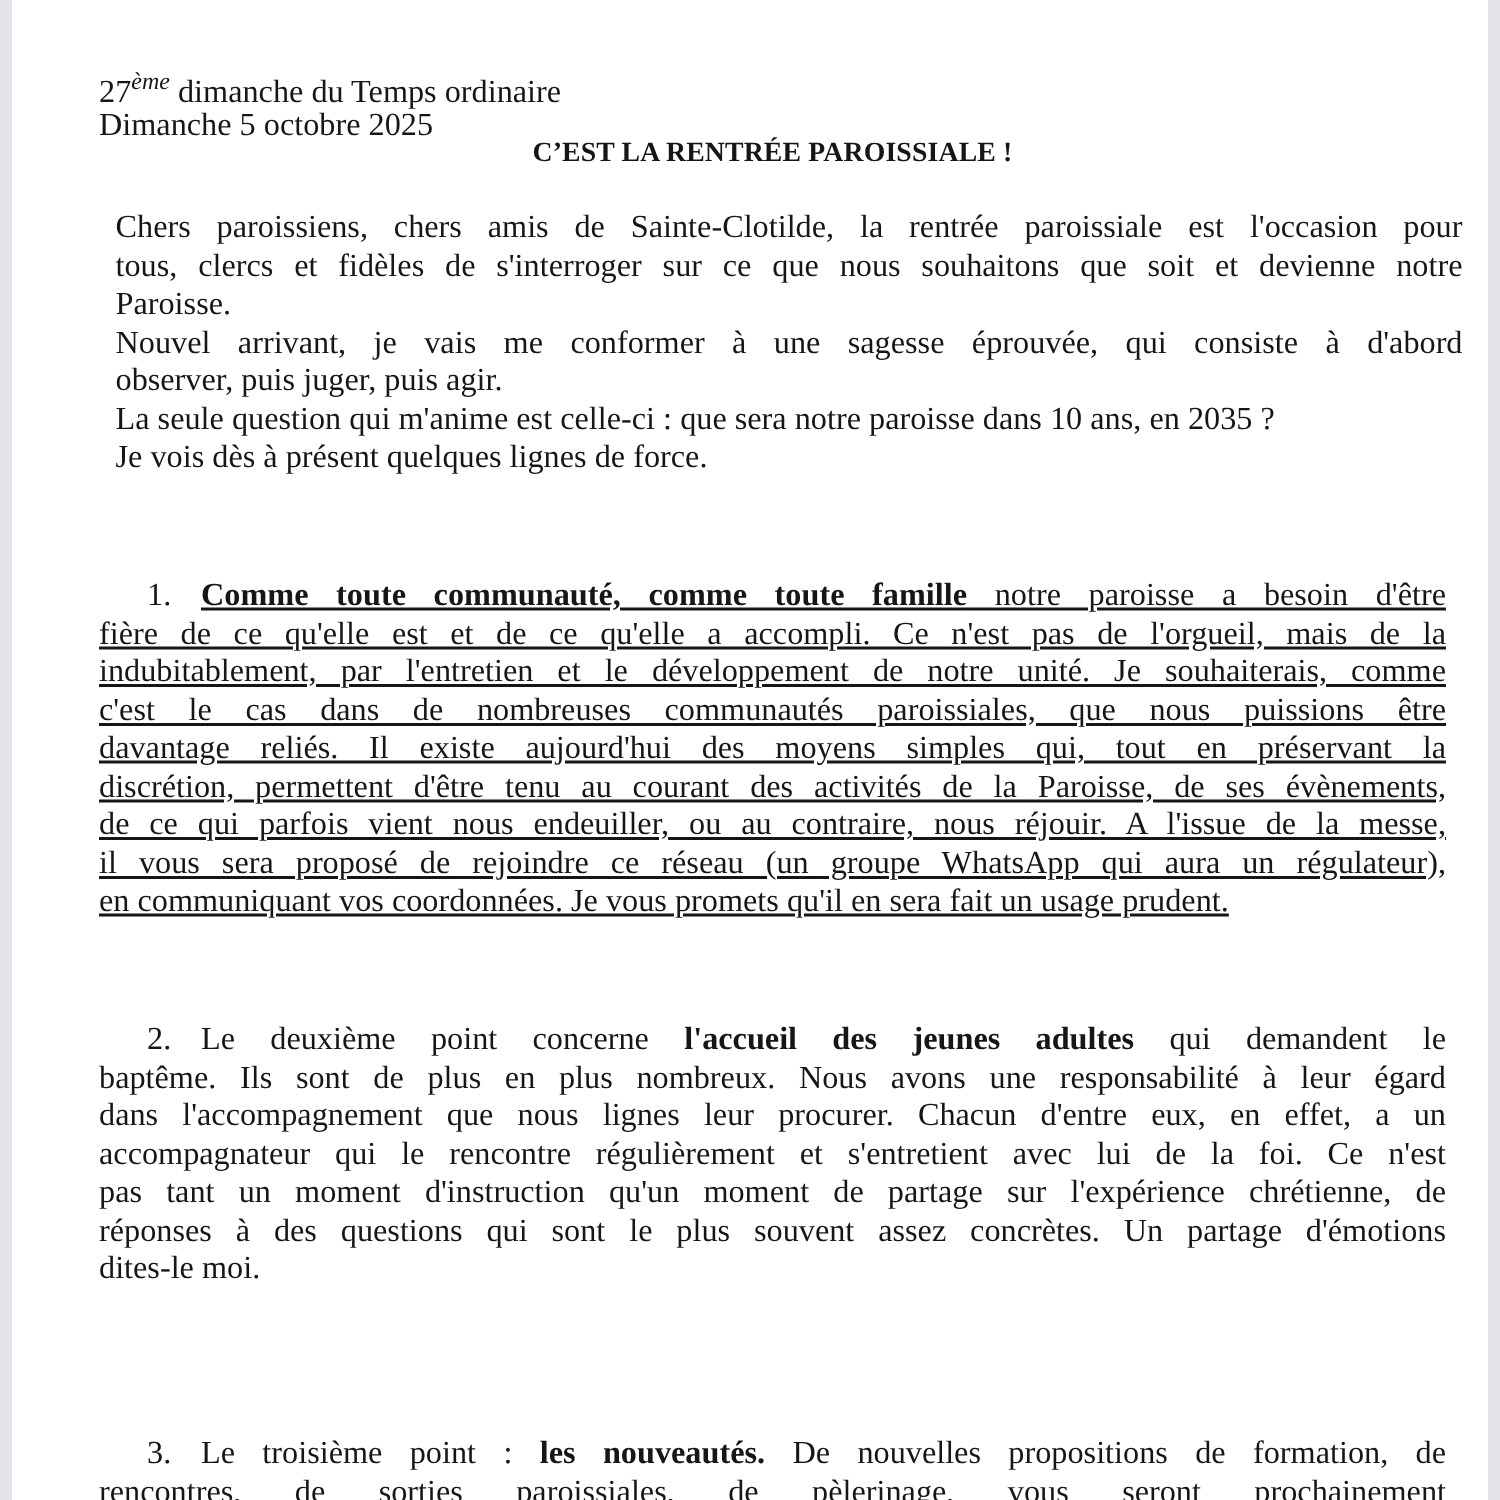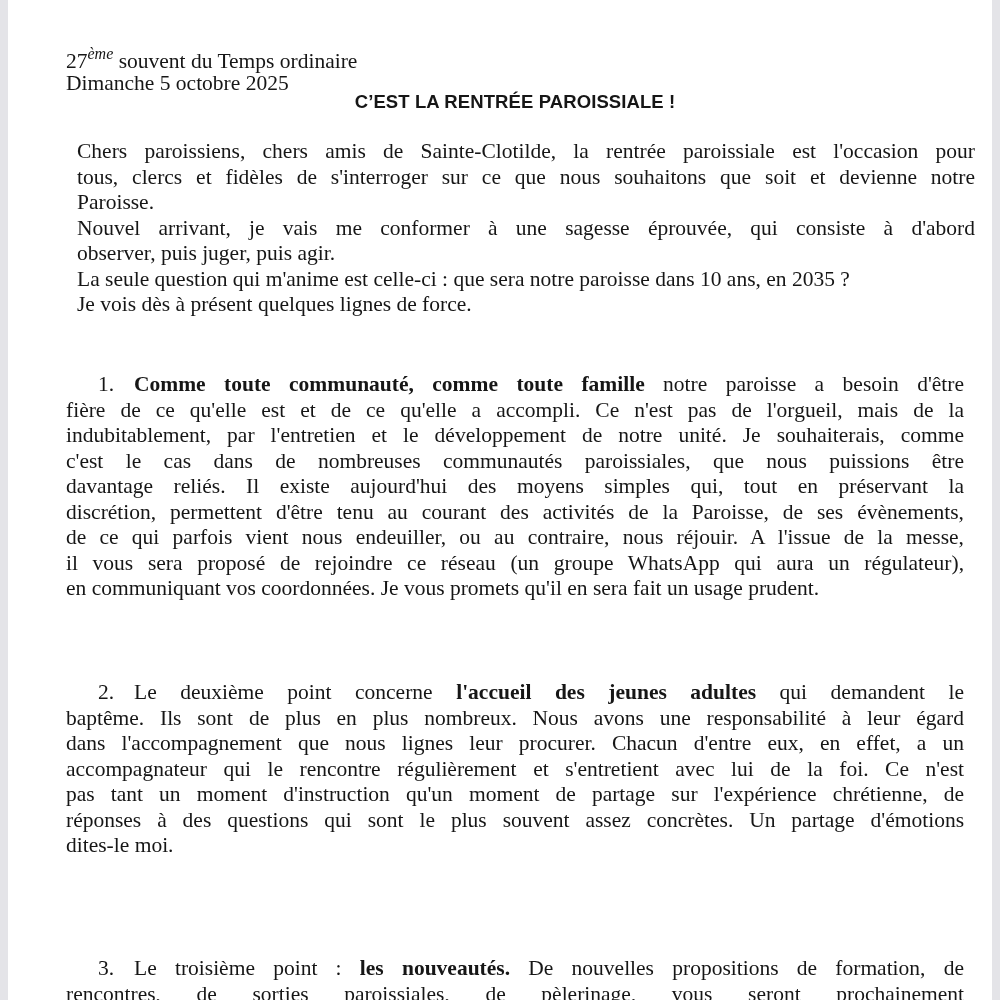--- a/index.html
+++ b/index.html
@@ -9,44 +9,44 @@
     font-family: "Liberation Serif", "DejaVu Serif", serif;
     color: #161616;
   }
   .edge-left { position: absolute; left: 0; top: 0; width: 8px; height: 1000px; background: #e4e4e8; }
   .edge-right { position: absolute; right: 0; top: 0; width: 8px; height: 1000px; background: #e4e4e8; }
   .page { position: absolute; left: 66px; top: 0; width: 898px; }
   .date-line { position: absolute; left: 0; top: 22px; font-size: 21.5px; line-height: 26px; white-space: nowrap; margin-top: 48px; }
   .sunday-line { position: absolute; left: 0; top: 48px; font-size: 21.5px; line-height: 26px; white-space: nowrap; }
   .sunday-line sup { font-size: 16px; vertical-align: 9px; line-height: 0; font-style: italic; }
   .title { position: absolute; left: 0; width: 898px; top: 90px; text-align: center;
-    font-family: Liberation Sans, sans-serif; font-weight: bold;
+    font-family: Liberation Serif, serif; font-weight: bold;
     font-size: 18.5px; line-height: 24px; letter-spacing: 0.1px; }
   .para { position: absolute; left: 0; width: 898px; font-size: 21.5px; line-height: 25.5px; margin-left: 11px; }
   .intro { top: 139px; }
   .line { white-space: nowrap; display: block; height: 25.5px; }
   .just { display: block; height: 25.5px; text-align: justify; text-align-last: justify; white-space: normal; }
   .item { position: absolute; left: 0; width: 898px; font-size: 21.5px; line-height: 25.5px; }
   .item .first { display: block; height: 25.5px; text-align: justify; text-align-last: justify; padding-left: 32px; }
   .item .num { display: inline-block; width: 36px; }
-  .item1 { top: 372px; }
+  .item1 { top: 384px; text-decoration: underline; }
   .item2 { top: 680px; }
   .item3 { top: 956px; }
   b { font-weight: bold; }
 </style>
 </head>
 <body>
 
 <div class="edge-left"></div>
 <div class="edge-right"></div>
 
 <div class="page">
 
   <div class="date-line">Dimanche 5 octobre 2025</div>
-  <div class="sunday-line"><span>27</span><sup>ème</sup><span> souvent du Temps ordinaire</span></div>
+  <div class="sunday-line"><span>27</span><sup>ème</sup><span> dimanche du Temps ordinaire</span></div>
 
   <div class="title">C’EST LA RENTRÉE PAROISSIALE !</div>
 
   <div class="para intro">
     <span class="just">Chers paroissiens, chers amis de Sainte-Clotilde, la rentrée paroissiale est l'occasion pour</span>
     <span class="just">tous, clercs et fidèles de s'interroger sur ce que nous souhaitons que soit et devienne notre</span>
     <span class="line">Paroisse.</span>
     <span class="just">Nouvel arrivant, je vais me conformer à une sagesse éprouvée, qui consiste à d'abord</span>
     <span class="line">observer, puis juger, puis agir.</span>
     <span class="line">La seule question qui m'anime est celle-ci : que sera notre paroisse dans 10 ans, en 2035 ?</span>

